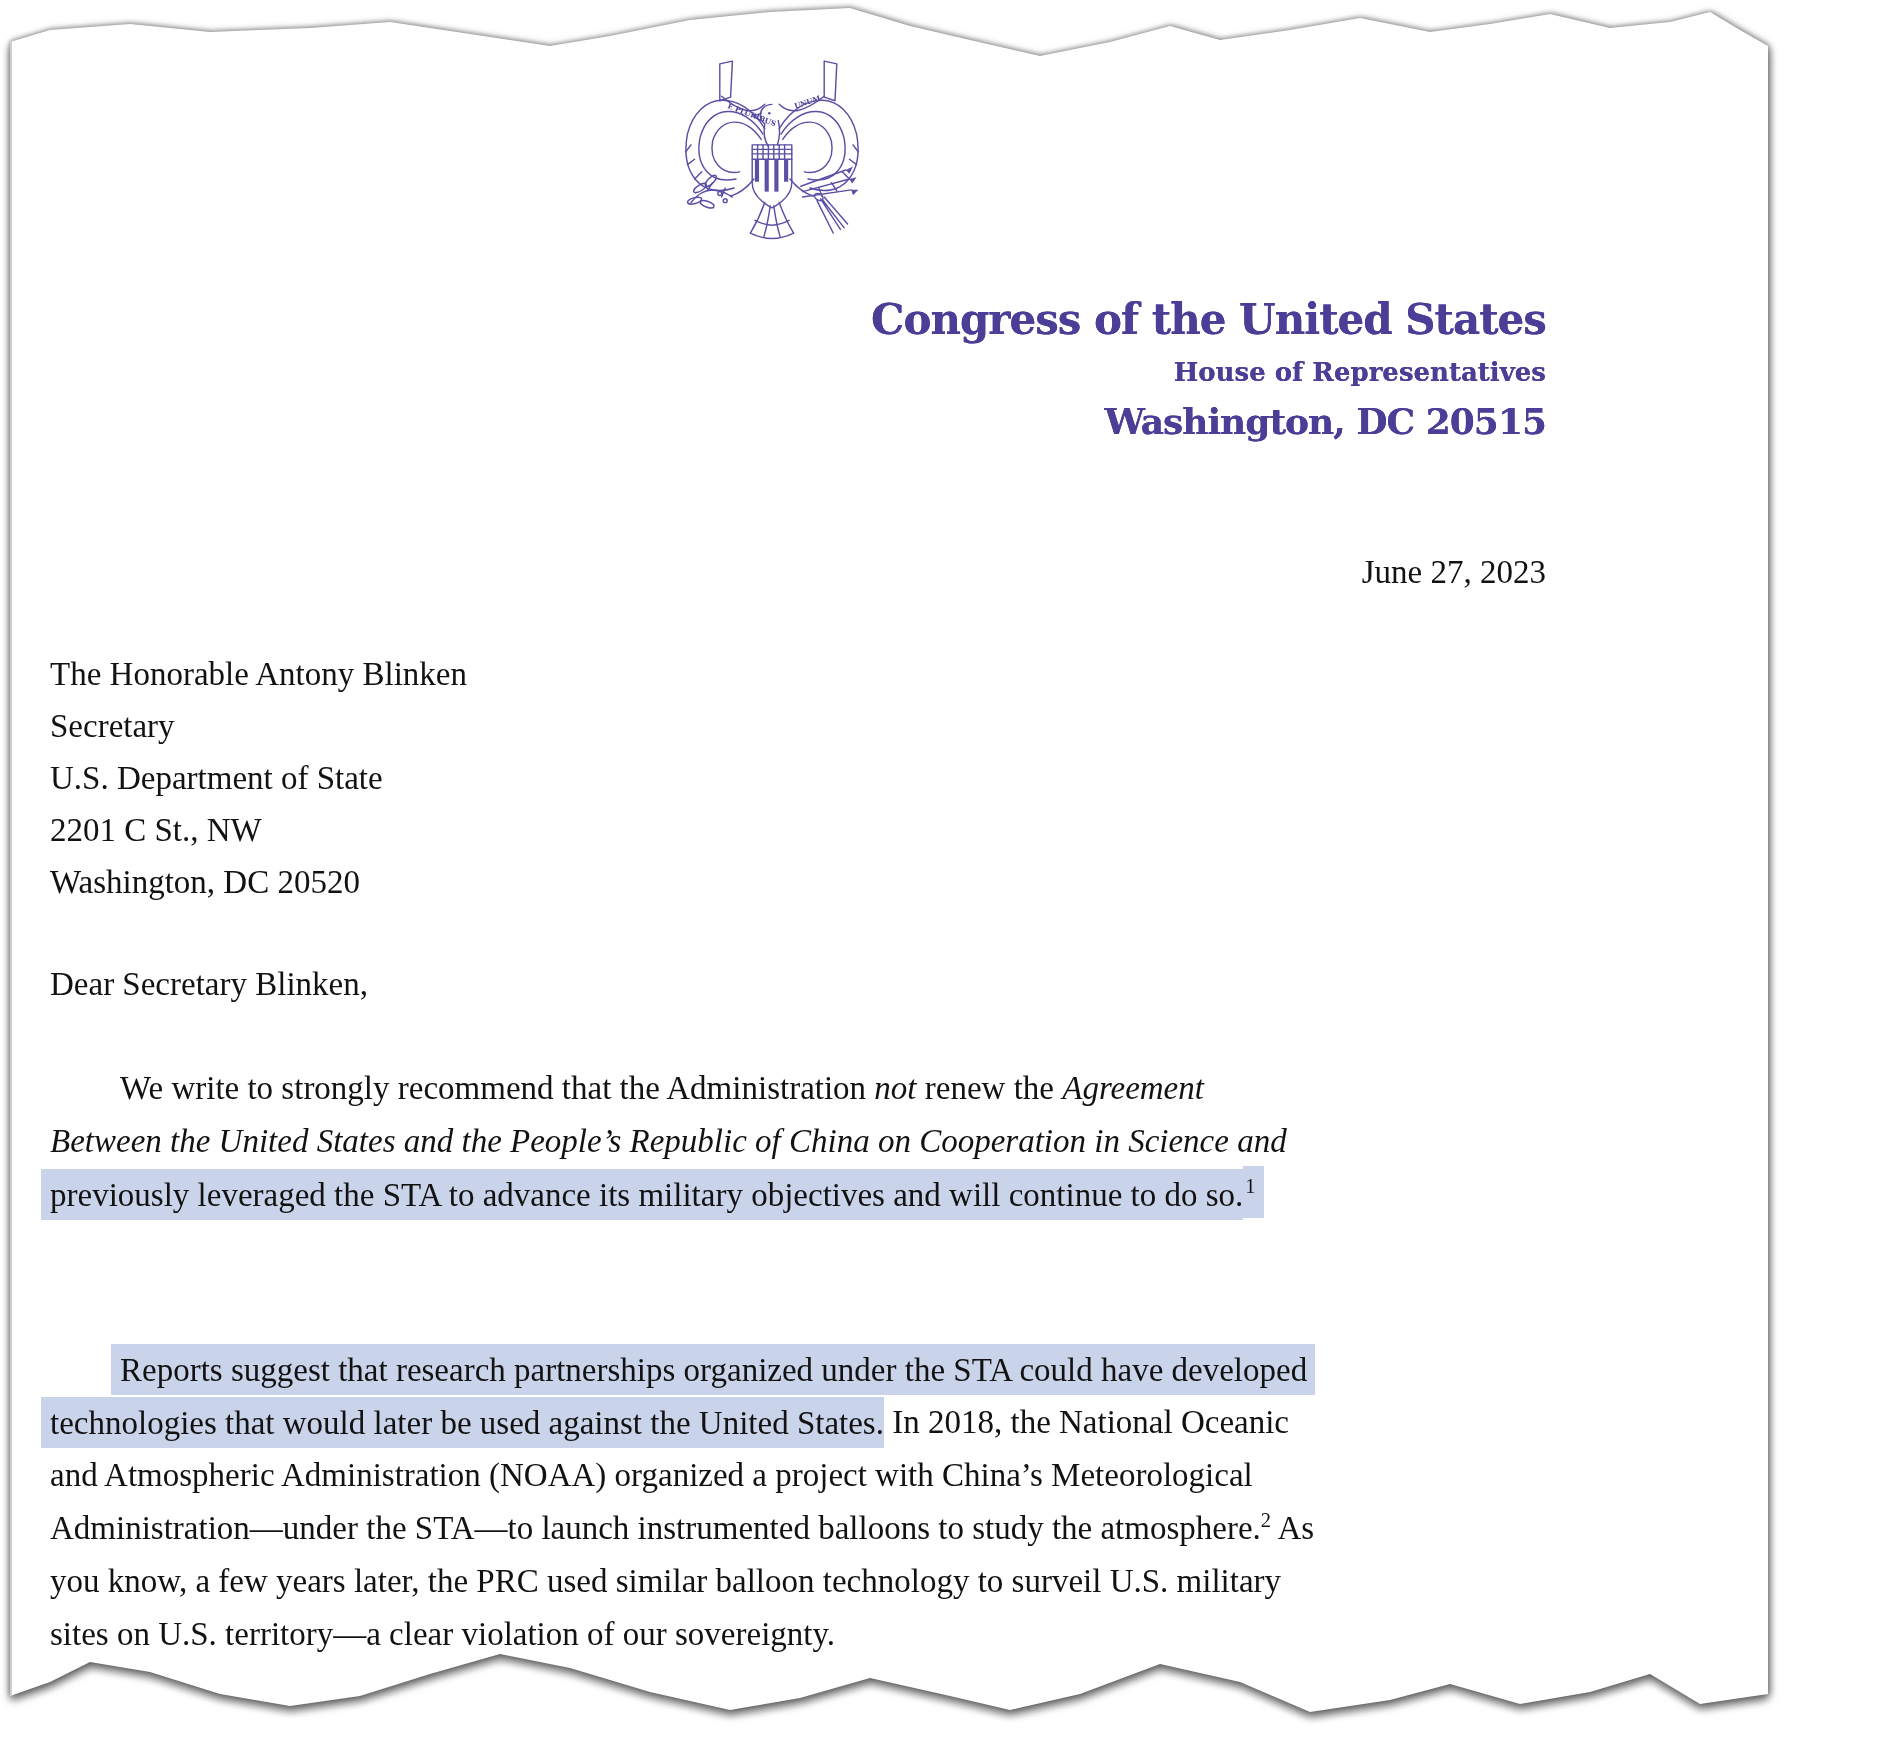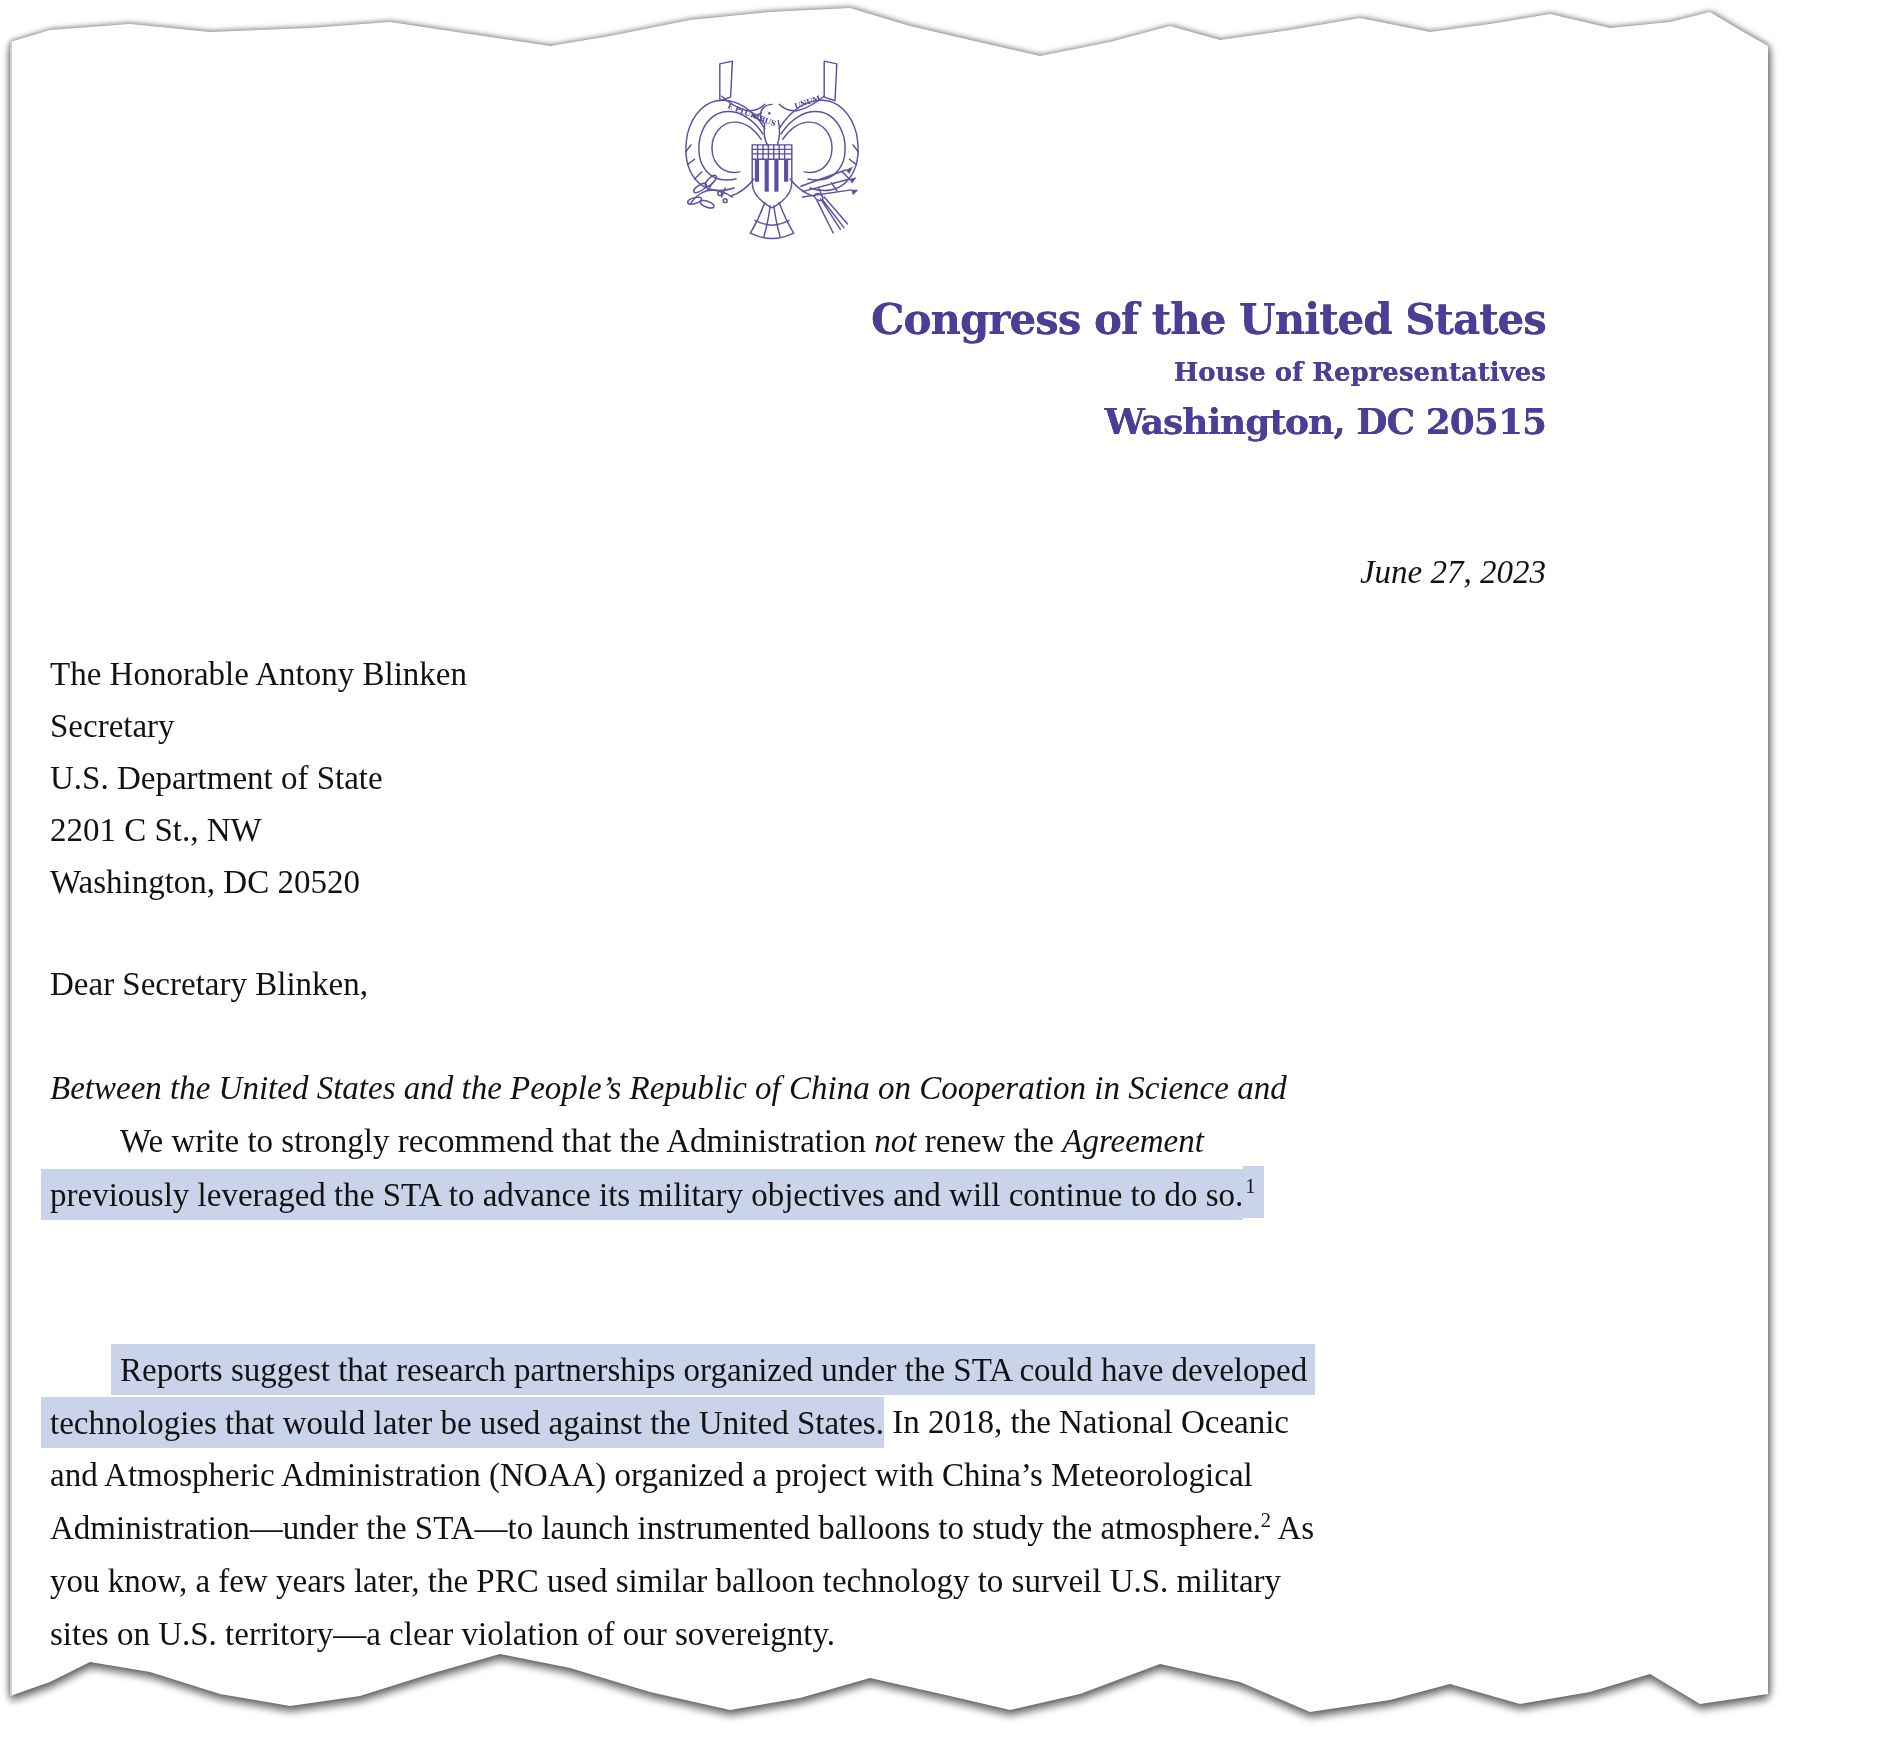--- a/index.html
+++ b/index.html
@@ -22,21 +22,21 @@
   }
   .center-axis{position:absolute;left:0;top:0;width:1534px;text-align:right;}
   .seal{position:absolute;left:652px;top:40px;width:216px;height:204px;}
   .blackletter{
     font-family:"DejaVu Serif",serif;font-weight:bold;color:var(--purple,#4a3e96);
     letter-spacing:-1px;text-shadow:0 0 0.6px currentColor;
   }
   .org-title{top:288px;font-size:42px;line-height:52px;}
   .chamber{top:350px;font-size:26px;line-height:32px;letter-spacing:0;}
   .city{top:388px;font-size:36px;line-height:54px;}
-  .date-line{top:546px;font-size:33px;line-height:40px;color:var(--ink,#121212);font-style:italic;}
+  .date-line{top:546px;font-size:33px;line-height:40px;color:var(--ink,#121212);}
   .recipient{position:absolute;left:38px;top:642px;font-size:33px;line-height:52px;}
   .salutation{position:absolute;left:38px;top:952px;font-size:33px;line-height:52px;}
   .para{position:absolute;left:38px;width:1600px;font-size:33px;line-height:53px;}
   .para-1{top:1056px;}
   .para-2{top:1337px;}
   .line{white-space:pre;}
   .line.indent{padding-left:70px;}
   .it{font-style:italic;}
   .hl{background:var(--hl,#c9d3ea);padding-top:7.5px;padding-bottom:7.5px;box-decoration-break:clone;-webkit-box-decoration-break:clone;}
   .line > .hl:first-child{margin-left:-9px;padding-left:9px;text-align:right;}
@@ -113,22 +113,22 @@
       <div>The Honorable Antony Blinken</div>
       <div>Secretary</div>
       <div>U.S. Department of State</div>
       <div>2201 C St., NW</div>
       <div>Washington, DC 20520</div>
     </div>
 
     <div class="salutation">Dear Secretary Blinken,</div>
 
     <div class="para para-1">
+        <div class="line indent"><span>We write to strongly recommend that the Administration </span><span class="it">not</span><span> renew the </span><span class="it">Agreement</span></div>
         <div class="line"><span class="it">Between the United States and the People’s Republic of China on Cooperation in Science and</span></div>
-        <div class="line indent"><span>We write to strongly recommend that the Administration </span><span class="it">not</span><span> renew the </span><span class="it">Agreement</span></div>
         <div class="line"><span class="hl">previously leveraged the STA to advance its military objectives and will continue to do so.</span><sup class="hl">1</sup></div>
       </div>
     <div class="para para-2">
         <div class="line indent"><span class="hl">Reports suggest that research partnerships organized under the STA could have developed</span></div>
         <div class="line"><span class="hl">technologies that would later be used against the United States.</span><span> In 2018, the National Oceanic</span></div>
         <div class="line"><span>and Atmospheric Administration (NOAA) organized a project with China’s Meteorological</span></div>
         <div class="line"><span>Administration—under the STA—to launch instrumented balloons to study the atmosphere.</span><sup>2</sup><span> As</span></div>
         <div class="line"><span>you know, a few years later, the PRC used similar balloon technology to surveil U.S. military</span></div>
         <div class="line"><span>sites on U.S. territory—a clear violation of our sovereignty.</span></div>
       </div>

